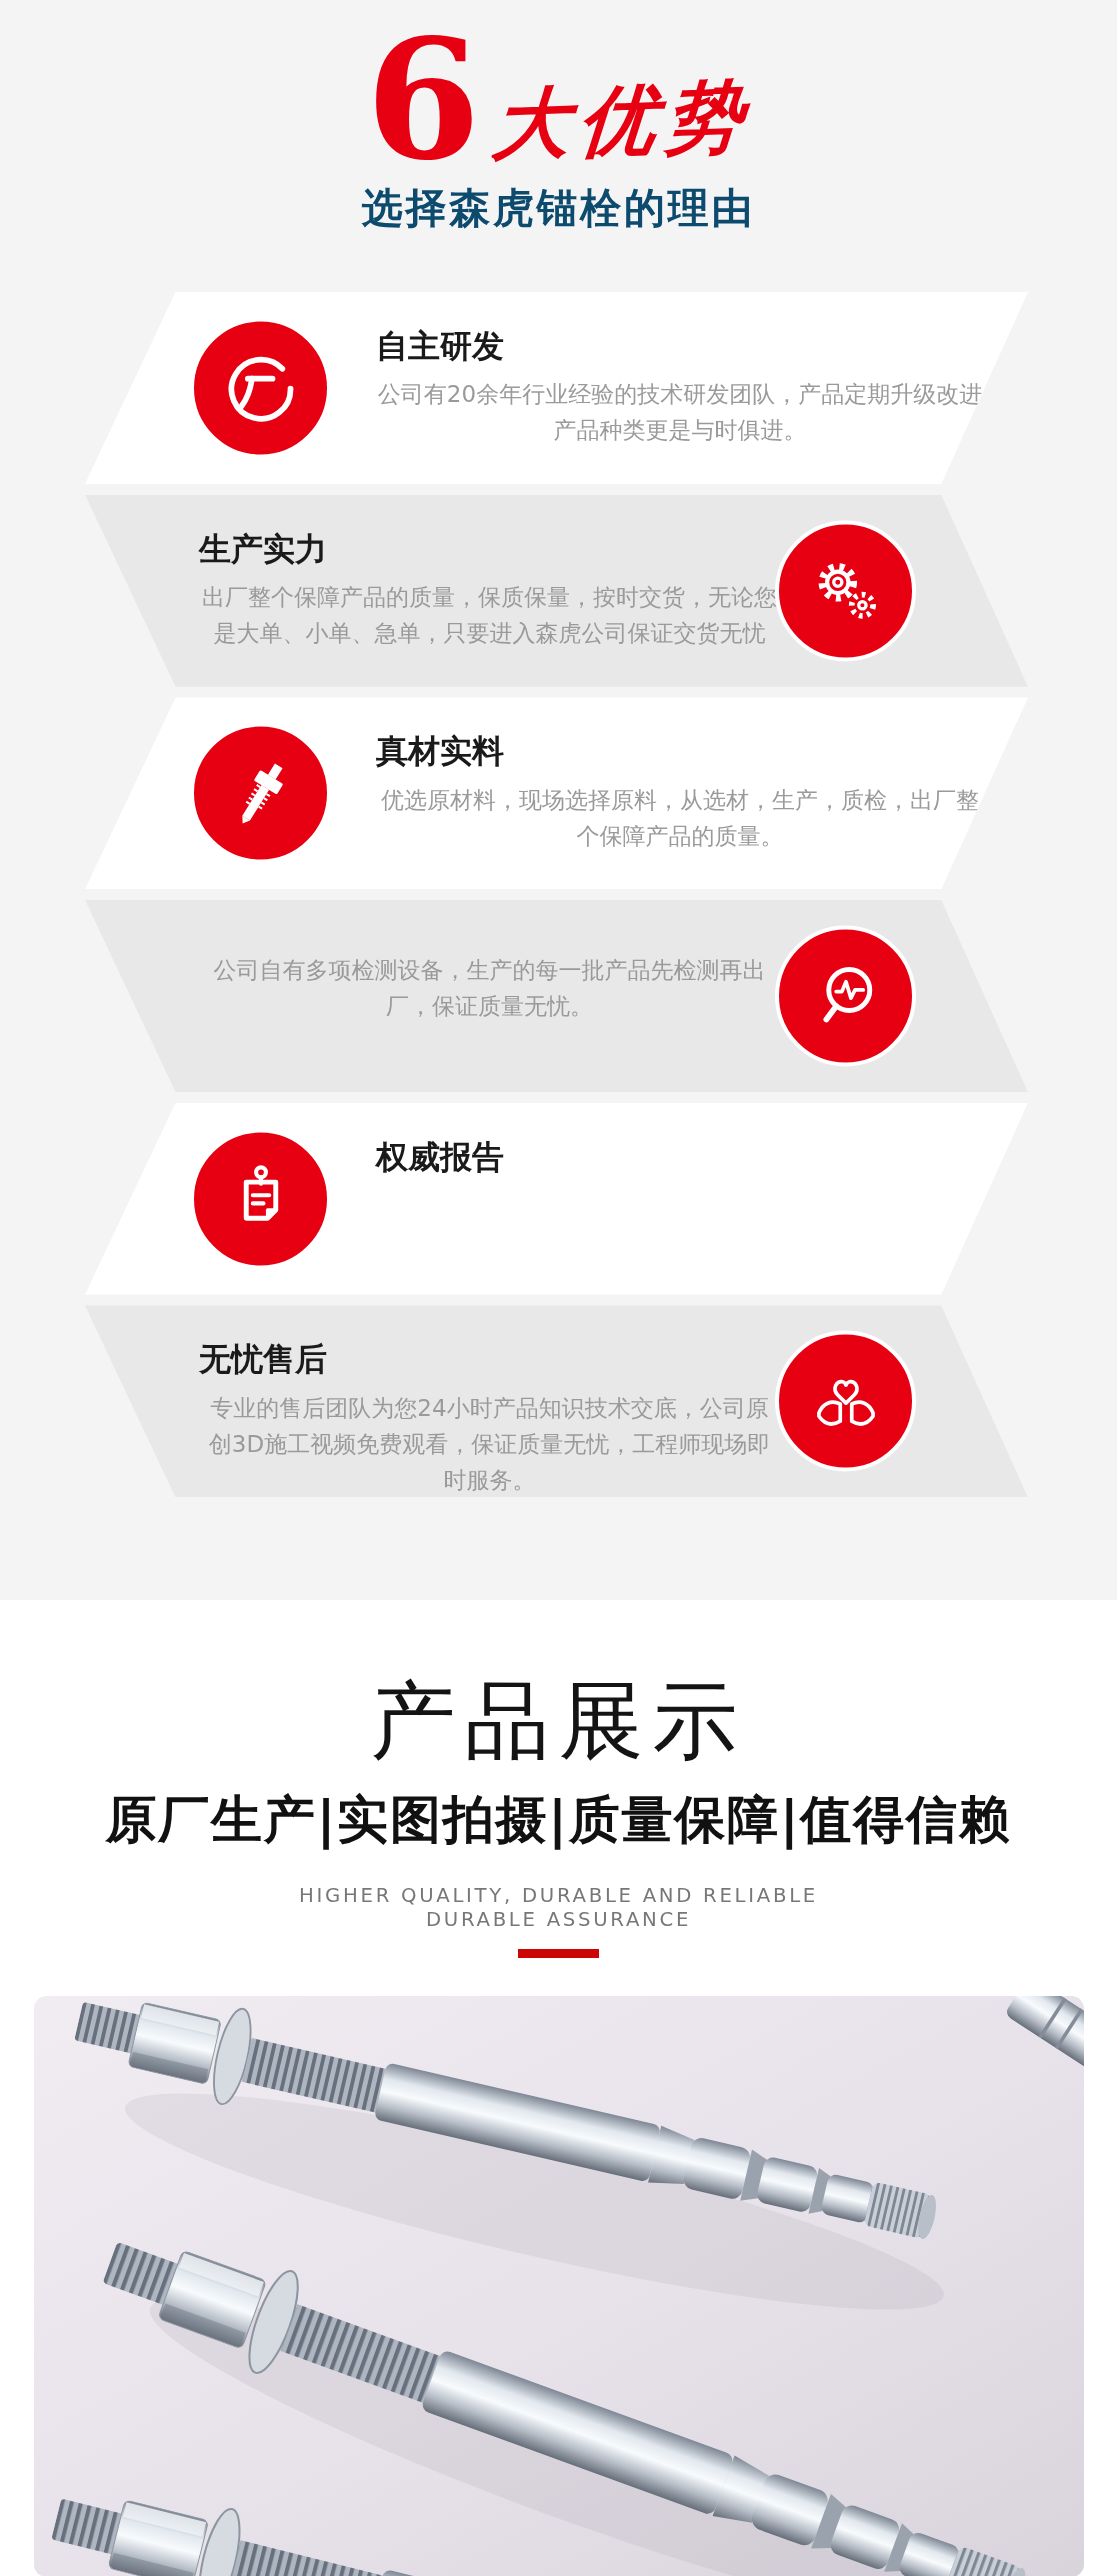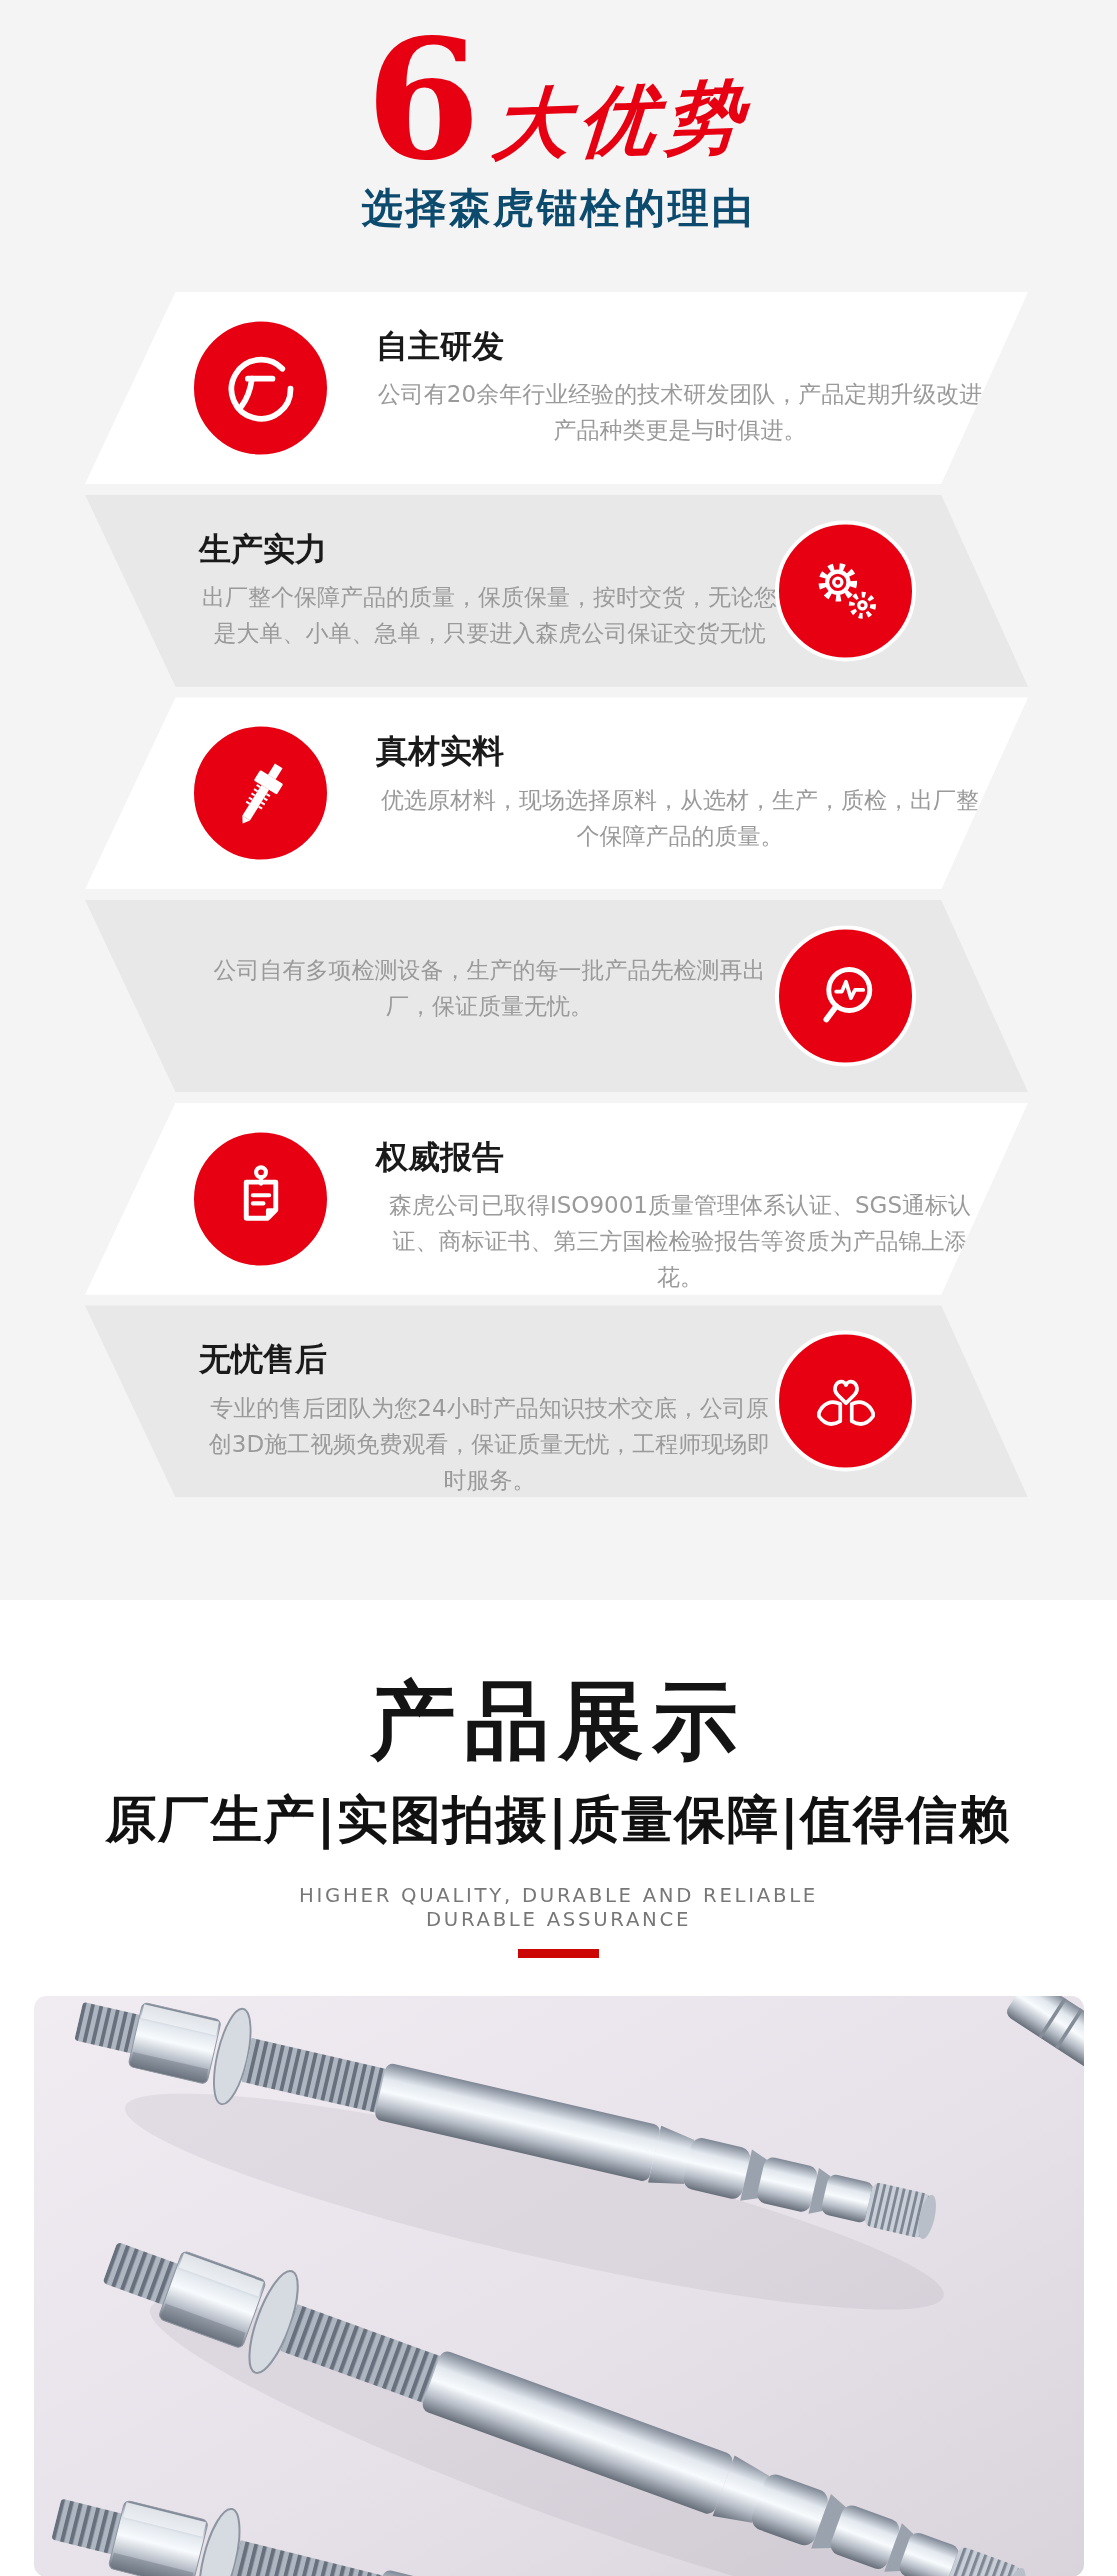--- a/index.html
+++ b/index.html
@@ -46,21 +46,21 @@
   .adv.white .icon-circle{left:105px;}
   .adv.gray  .icon-circle{right:112px;}
   .icon-circle svg{width:82px;height:82px;display:block;}
   .adv .txt{position:absolute;top:38px;}
   .adv.white .txt{left:291px;width:608px;}
   .adv.gray  .txt{left:114px;width:581px;}
   .adv-title{font-size:32px;font-weight:700;color:#1a1a1a;line-height:1;}
   .adv-body{margin-top:14.3px;font-size:23px;color:#9a9a9a;line-height:36px;text-align:center;}
   
   .showcase{width:1117px;height:976px;background:#ffffff;text-align:center;}
-  .sc-title{padding-top:74px;font-size:85px;font-weight:700;color:#141414;letter-spacing:9px;line-height:1.1;}
+  .sc-title{padding-top:74px;font-size:85px;font-weight:400;color:#141414;letter-spacing:9px;line-height:1.1;}
   .sc-sub{margin-top:18px;font-size:51px;font-weight:700;color:#111111;letter-spacing:1.8px;}
   .sc-en{margin-top:29px;font-size:19.7px;color:#777777;letter-spacing:2.7px;line-height:24px;}
   .sc-bar{margin:17px auto 0 auto;width:81px;height:9.8px;}
   .photo{
     margin:38px auto 0 auto;width:1050px;height:581px;border-radius:12.5px;
     overflow:hidden;position:relative;
   }
   .photo svg{display:block;width:100%;height:100%;}
 </style>
 </head>
@@ -144,21 +144,20 @@
         <svg viewBox="0 0 100 100" fill="none" stroke="#ffffff" stroke-linecap="round" stroke-linejoin="round">
           <circle cx="50" cy="18" r="6" stroke-width="5"></circle>
           <path d="M50 24 v8" stroke-width="5"></path>
           <path d="M32 30 h36 v34 l-10 10 h-26 z" stroke-width="6"></path>
           <path d="M68 64 l-10 10 v-10 z" stroke-width="4" fill="#ffffff"></path>
           <path d="M40 46 h20 M40 56 h13" stroke-width="5"></path>
         </svg>
       </div>
       <div class="txt">
         <div class="adv-title">权威报告</div>
-        <div class="adv-body">森虎公司已取得ISO9001质量管理体系认证、SGS通标认证、商标证书、第三方国检检验报告等资质为产品锦上添花。</div>
       </div>
     </section>
 
     <section class="adv gray">
       <div class="txt">
         <div class="adv-title">无忧售后</div>
         <div class="adv-body">专业的售后团队为您24小时产品知识技术交底，公司原创3D施工视频免费观看，保证质量无忧，工程师现场即时服务。</div>
       </div>
       <div class="icon-circle" style="background: rgb(230, 0, 18);">
         <svg viewBox="0 0 100 100" fill="none" stroke="#ffffff" stroke-linecap="round" stroke-linejoin="round">

